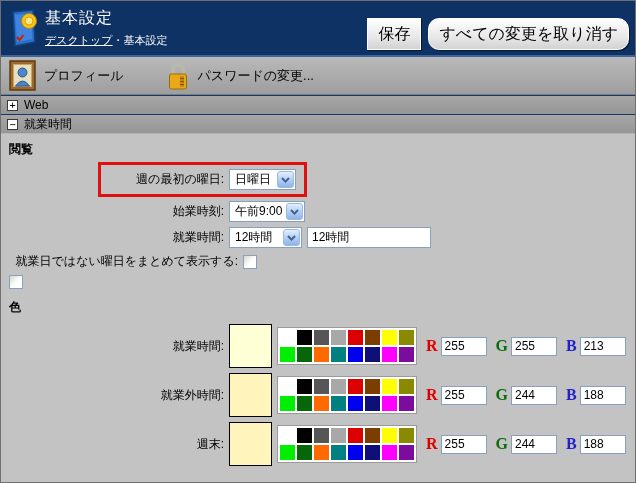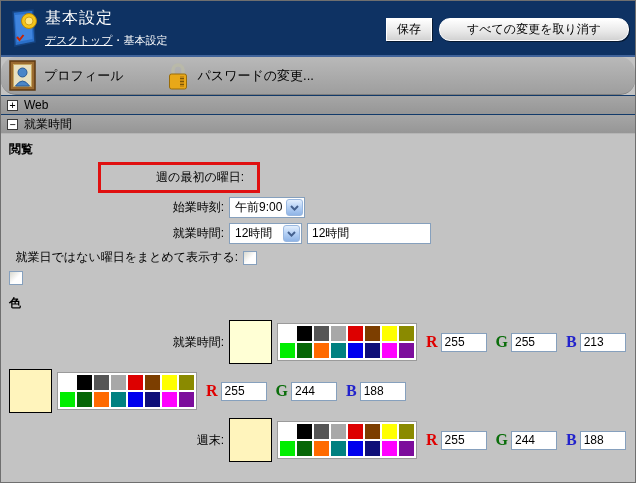--- a/index.html
+++ b/index.html
@@ -9,43 +9,43 @@
 
   
   .titlebar { height:56px; background:#0e3263; border-bottom:2px solid #40639a; display:flex; align-items:center; position:relative; flex-shrink:0; }
   .app-icon { margin:2px 4px 0 6px; }
   .titles { display:flex; flex-direction:column; justify-content:center; }
   .page-title { color:#ffffff; font-size:16px; letter-spacing:1px; margin-bottom:4px; }
   .breadcrumb { color:#ffffff; font-size:11px; }
   .breadcrumb a { color:#ffffff; text-decoration:underline; cursor:pointer; }
   .breadcrumb .sep, .breadcrumb .crumb-cur { color:#ffffff; text-decoration:none; }
   .hdr-buttons { position:absolute; right:6px; top:17px; display:flex; gap:7px; }
-  .hdr-btn { height:23px; background:linear-gradient(#ffffff,#e8e8e8 60%,#d2d2d2); border:1px solid #ffffff; box-shadow:1px 1px 0 rgba(0,0,0,0.5); font-size:12px; font-family:inherit; padding:0 10px; cursor:pointer; white-space:nowrap; }
+  .hdr-btn { height:32px; background:linear-gradient(#ffffff,#e8e8e8 60%,#d2d2d2); border:1px solid #ffffff; box-shadow:1px 1px 0 rgba(0,0,0,0.5); font-size:16px; font-family:inherit; padding:0 10px; cursor:pointer; white-space:nowrap; }
   .hdr-btn.wide { min-width:190px;border-radius:11px; }
 
   
-  .toolbar { height:38px; background:linear-gradient(#b9b9b9,#9e9e9e); border-bottom:1px solid #7d7d7d; display:flex; align-items:center; padding-left:8px; gap:42px; flex-shrink:0;border-radius:15px; }
+  .toolbar { height:38px; background:linear-gradient(#b9b9b9,#9e9e9e); border-bottom:1px solid #7d7d7d; display:flex; align-items:center; padding-left:8px; gap:42px; flex-shrink:0; }
   .tool { display:flex; align-items:center; gap:8px; cursor:pointer; }
   .tool span.lbl { font-size:13px; }
 
   
   .sect { height:19px; background:linear-gradient(#a6a6a6,#969696); border-top:1px solid #123a6a; display:flex; align-items:center; padding-left:6px; gap:6px; cursor:pointer; flex-shrink:0; }
   .sect.last { border-bottom:1px solid #b5b5b5; height:20px; }
   .expand-box { width:11px; height:11px; background:#fff; border:1px solid #3a3a3a; font-family:"DejaVu Sans Mono", monospace; font-size:10px; line-height:9px; text-align:center; display:inline-block; }
   .sect .s-label { font-size:12px; }
 
   
   .content { flex:1; background:#c3c3c3; padding:5px 0 0 8px; }
   .group-heading { font-weight:bold; font-size:12px; margin:2px 0 4px 0; }
 
   .form-row { display:flex; align-items:center; margin-bottom:5px; }
   .form-row label { display:inline-block; width:220px; text-align:right; padding-right:5px; flex-shrink:0; }
 
   .highlight-box { width:fit-content; border:3px solid #e01010; margin-left:89px; padding:4px 8px 4px 0; margin-bottom:4px; }
-  .highlight-box .form-row { margin-bottom:5px;padding-left:20px; }
+  .highlight-box .form-row { margin-bottom:5px; }
   .highlight-box .form-row:last-child { margin-bottom:0; }
   .highlight-box .form-row label { width:128px; }
 
   
   .xp-select { display:inline-flex; align-items:center; height:21px; background:#fff; border:1px solid #86a0bd; padding:1px; cursor:pointer; }
   .xp-select .val { padding:0 4px; min-width:46px; font-size:12px; }
   .xp-select.wide .val { min-width:52px; }
   .xp-select .btn { width:17px; height:17px; border-radius:3px; background:linear-gradient(#e3effd,#b4d0f5 50%,#8fb4e6); border:1px solid #9ab8e0; display:flex; align-items:center; justify-content:center; }
 
   .text-input { height:21px; border:1px solid #86a0bd; font-size:12px; font-family:inherit; padding:0 4px; }
@@ -122,20 +122,28 @@
     <span class="s-label">就業時間</span>
   </div>
 
   <div class="content">
 
     <div class="group-heading">閲覧</div>
 
     <div class="highlight-box">
       <div class="form-row">
         <label>週の最初の曜日:</label>
+        <div class="xp-select">
+          <span class="val">日曜日</span>
+          <span class="btn">
+            <svg width="9" height="6" viewBox="0 0 9 6">
+                <path d="M1 1 L4.5 4.6 L8 1" stroke="#44618e" stroke-width="2" fill="none"></path>
+              </svg>
+          </span>
+        </div>
       </div>
     </div>
 
     <div class="form-row">
       <label>始業時刻:</label>
       <div class="xp-select">
         <span class="val">午前9:00</span>
         <span class="btn">
           <svg width="9" height="6" viewBox="0 0 9 6">
               <path d="M1 1 L4.5 4.6 L8 1" stroke="#44618e" stroke-width="2" fill="none"></path>
@@ -191,20 +199,21 @@
         </div>
       <span class="rgb-label r">R</span>
       <input class="rgb-input" value="255" style="">
       <span class="rgb-label g">G</span>
       <input class="rgb-input" value="255" style="">
       <span class="rgb-label b">B</span>
       <input class="rgb-input" value="213" style="">
     </div>
 
     <div class="color-row">
+      <label>就業外時間:</label>
       <div class="swatch" style="background-color: rgb(255, 244, 188);"></div>
       <div class="palette">
           <div class="pal" style="background-color: rgb(255, 255, 255);"></div>
           <div class="pal" style="background-color: rgb(0, 0, 0);"></div>
           <div class="pal" style="background-color: rgb(86, 86, 86);"></div>
           <div class="pal" style="background-color: rgb(168, 168, 168);"></div>
           <div class="pal" style="background-color: rgb(221, 0, 0);"></div>
           <div class="pal" style="background-color: rgb(124, 62, 0);"></div>
           <div class="pal" style="background-color: rgb(255, 255, 0);"></div>
           <div class="pal" style="background-color: rgb(138, 138, 0);"></div>

